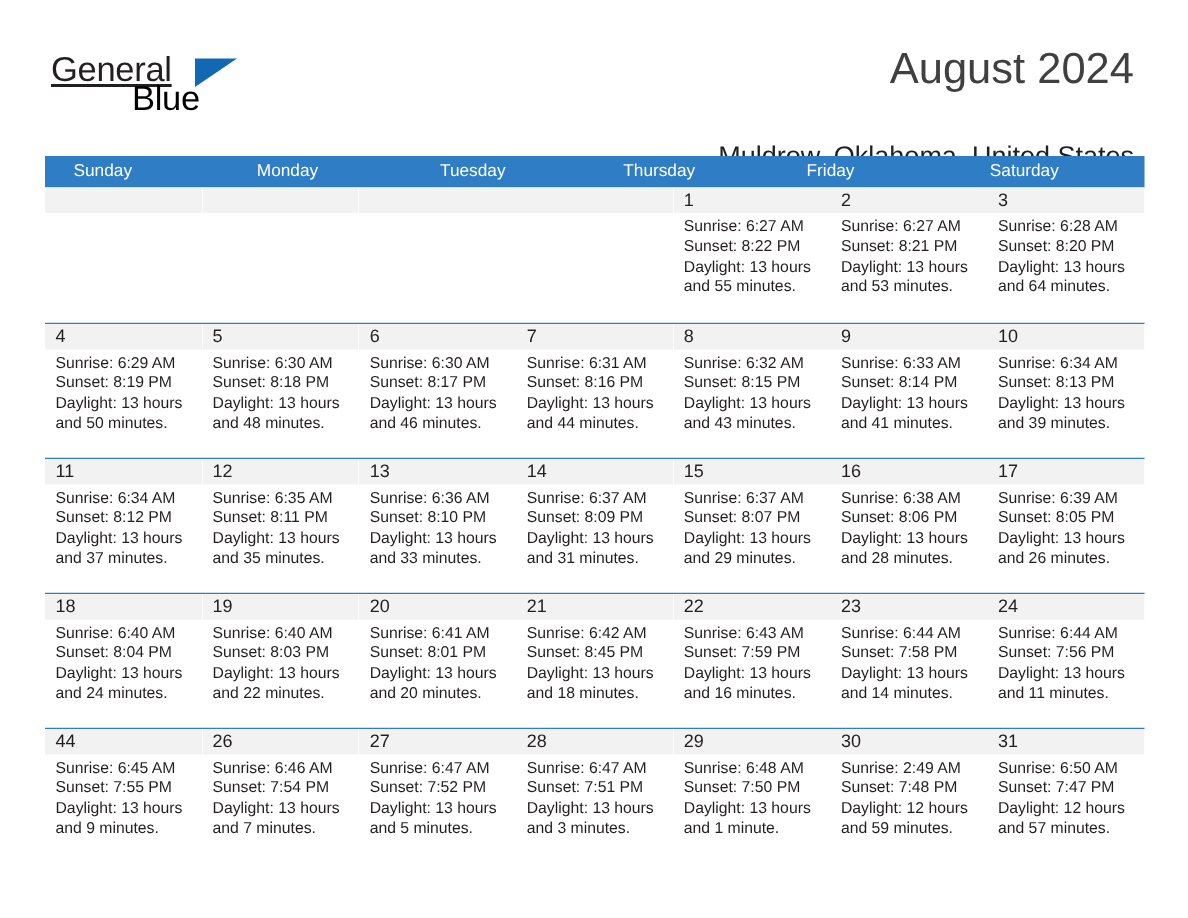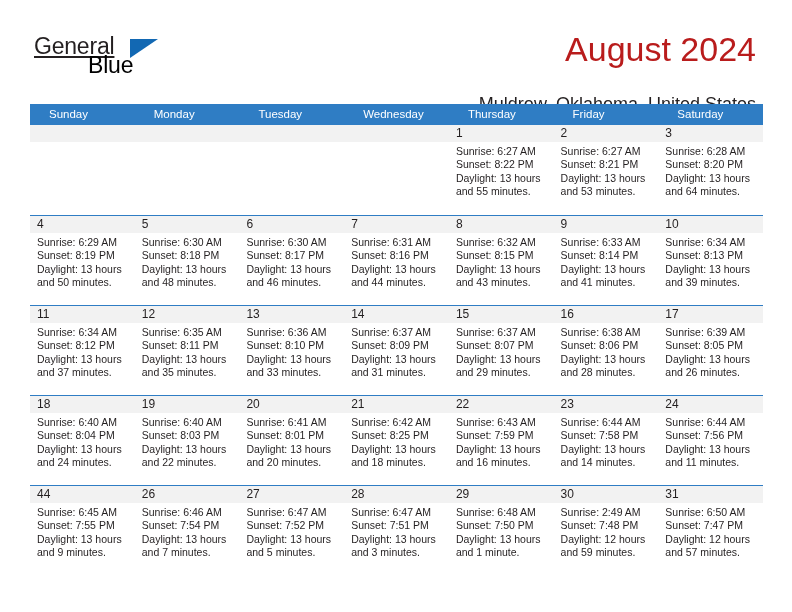--- a/index.html
+++ b/index.html
@@ -63,22 +63,22 @@
     width: 0;
     height: 0;
     border-left: 28px solid #1268b3;
     border-bottom: 19px solid transparent;
   }
 
   .title {
     position: absolute;
     right: 36px;
     top: 30px;
-    font-size: 34px;
-    color: #b91c1c;
+    font-size: 29px;
+    color: #404040;
     text-align: right;
     white-space: nowrap;
   }
   .subtitle {
     position: absolute;
     right: 36px;
     top: 94px;
     font-size: 18px;
     color: #231f20;
     text-align: right;
@@ -166,21 +166,20 @@
     <div class="title">August 2024</div>
     <div class="subtitle">Muldrow, Oklahoma, United States</div>
   </div>
 
   <div class="calendar">
 
     <div class="weekday-row">
       <div class="weekday">Sunday</div>
       <div class="weekday">Monday</div>
       <div class="weekday">Tuesday</div>
-      <div class="weekday">Wednesday</div>
       <div class="weekday">Thursday</div>
       <div class="weekday">Friday</div>
       <div class="weekday">Saturday</div>
     </div>
 
     <div id="weeks-container">
         <div class="week-row">
           <div class="day-cell empty">
             <div class="day-num-band"></div>
           </div>
@@ -376,21 +375,21 @@
               <div>Sunrise: 6:41 AM</div>
               <div>Sunset: 8:01 PM</div>
               <div>Daylight: 13 hours</div>
               <div>and 20 minutes.</div>
             </div>
           </div>
           <div class="day-cell">
             <div class="day-num-band">21</div>
             <div class="day-body">
               <div>Sunrise: 6:42 AM</div>
-              <div>Sunset: 8:25 PM</div>
+              <div>Sunset: 8:45 PM</div>
               <div>Daylight: 13 hours</div>
               <div>and 18 minutes.</div>
             </div>
           </div>
           <div class="day-cell">
             <div class="day-num-band">22</div>
             <div class="day-body">
               <div>Sunrise: 6:43 AM</div>
               <div>Sunset: 7:59 PM</div>
               <div>Daylight: 13 hours</div>

